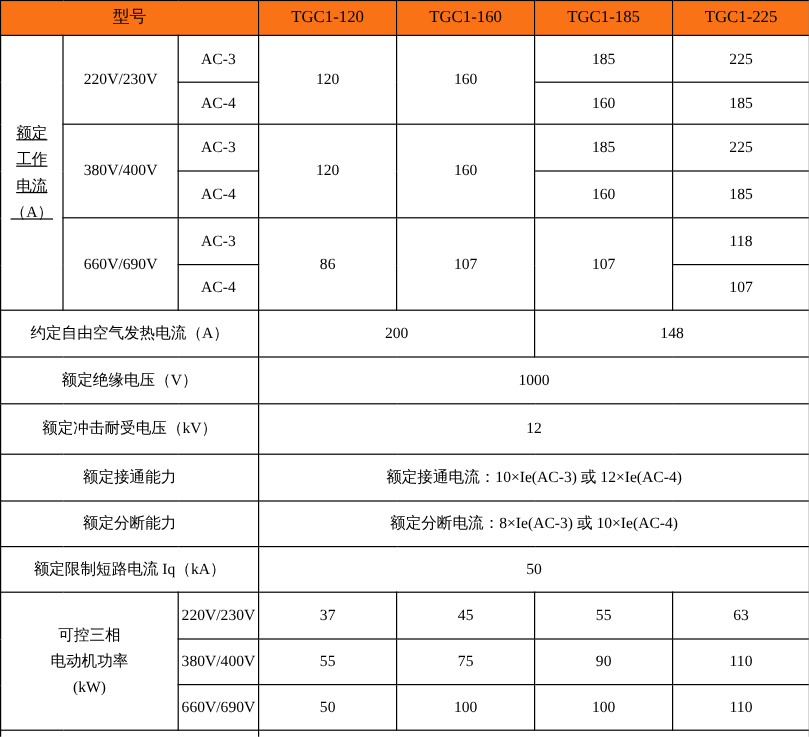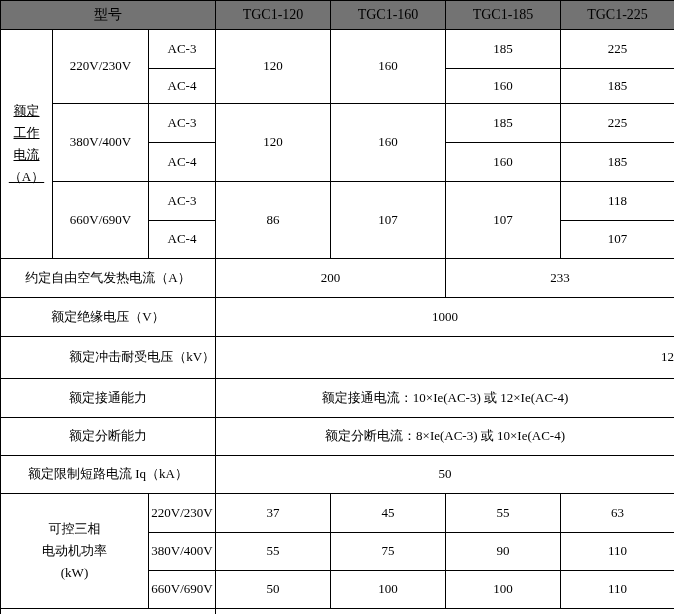--- a/index.html
+++ b/index.html
@@ -9,28 +9,28 @@
   }
   table.spec{
     border-collapse:collapse;table-layout:fixed;width:674px;
   }
   td{
     border:1px solid #000;text-align:center;vertical-align:middle;
     padding:0;font-size:13px;color:#000;line-height:1.25;
     overflow:hidden;white-space:nowrap;
   }
   tr.hdr td{
-    background:#737373;height:28px;font-size:14px;
+    background:#f97316;height:28px;font-size:14px;
   }
   td.vlabel div{line-height:22px;font-size:13px;text-decoration:underline;}
   td.mlabel div{line-height:22px;font-size:13px;font-family:Liberation Serif, serif;}
   tr.r38 td{height:37px;}
   tr.r39 td{height:38px;}
   tr.r35 td{height:34px;}
-  tr.r42 td{height:41px;text-align:right;}
+  tr.r42 td{height:41px;}
   tr.sliver td{height:12px;border-bottom:none;}
 </style>
 </head>
 <body>
 
 <div class="wrap">
   <table class="spec">
     <colgroup>
       <col style="width:52px">
         <col style="width:96px">
@@ -91,21 +91,21 @@
       <td>118</td>
     </tr>
     <tr class="r38">
       <td>AC-4</td>
       <td>107</td>
     </tr>
 
     <tr class="r39">
       <td colspan="3">约定自由空气发热电流（A）</td>
       <td colspan="2">200</td>
-      <td colspan="2">233</td>
+      <td colspan="2">148</td>
     </tr>
     <tr class="r39">
       <td colspan="3">额定绝缘电压（V）</td>
       <td colspan="4">1000</td>
     </tr>
     <tr class="r42">
       <td colspan="3">额定冲击耐受电压（kV）</td>
       <td colspan="4">12</td>
     </tr>
     <tr class="r39">

